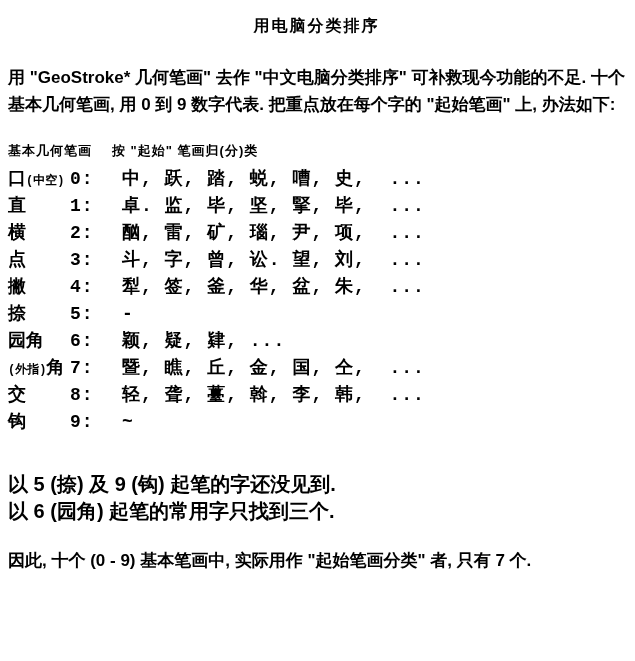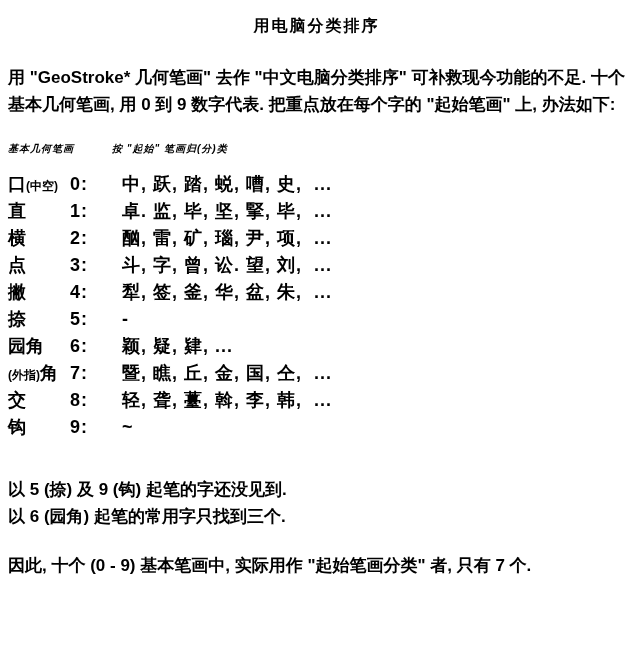--- a/index.html
+++ b/index.html
@@ -19,40 +19,39 @@
   }
 
   .intro {
     font-size:17px; line-height:27px;
     margin:24px 0 0 0;
   }
   .brand { }
 
   .thead {
     display:grid; grid-template-columns:104px 1fr;
-    font-size:10px; margin-top:24px;
+    font-size:13px; margin-top:24px;
     letter-spacing:1px;
-    font-style:italic;
   }
 
-  .rows { margin-top:16px; }
+  .rows { margin-top:7px;font-family:Liberation Mono, monospace; }
   .trow {
     display:grid; grid-template-columns:62px 52px 1fr;
     font-size:18px; line-height:25px;
     align-items:baseline;
   }
   .stroke-label { white-space:nowrap; overflow:visible; }
   .stroke-small { font-size:12px; }
   .num { font-size:18px; letter-spacing:1px; }
   .examples { white-space:pre; letter-spacing:1px; }
 
   .footnote { margin-top:16px; font-size:17px; }
   .footnote .star { vertical-align:super; font-size:15px; }
 
-  .notes { margin-top:34px; font-size:17px; line-height:27px; }
+  .notes { margin-top:34px; font-size:20px; line-height:27px; }
   .conclusion { margin-top:22px; font-size:17px; line-height:27px; }
   .notes div, .conclusion div { white-space:pre-wrap; }
 </style>
 </head>
 <body>
 
 <div class="page">
 
   <h1 class="title">用电脑分类排序</h1>
 

